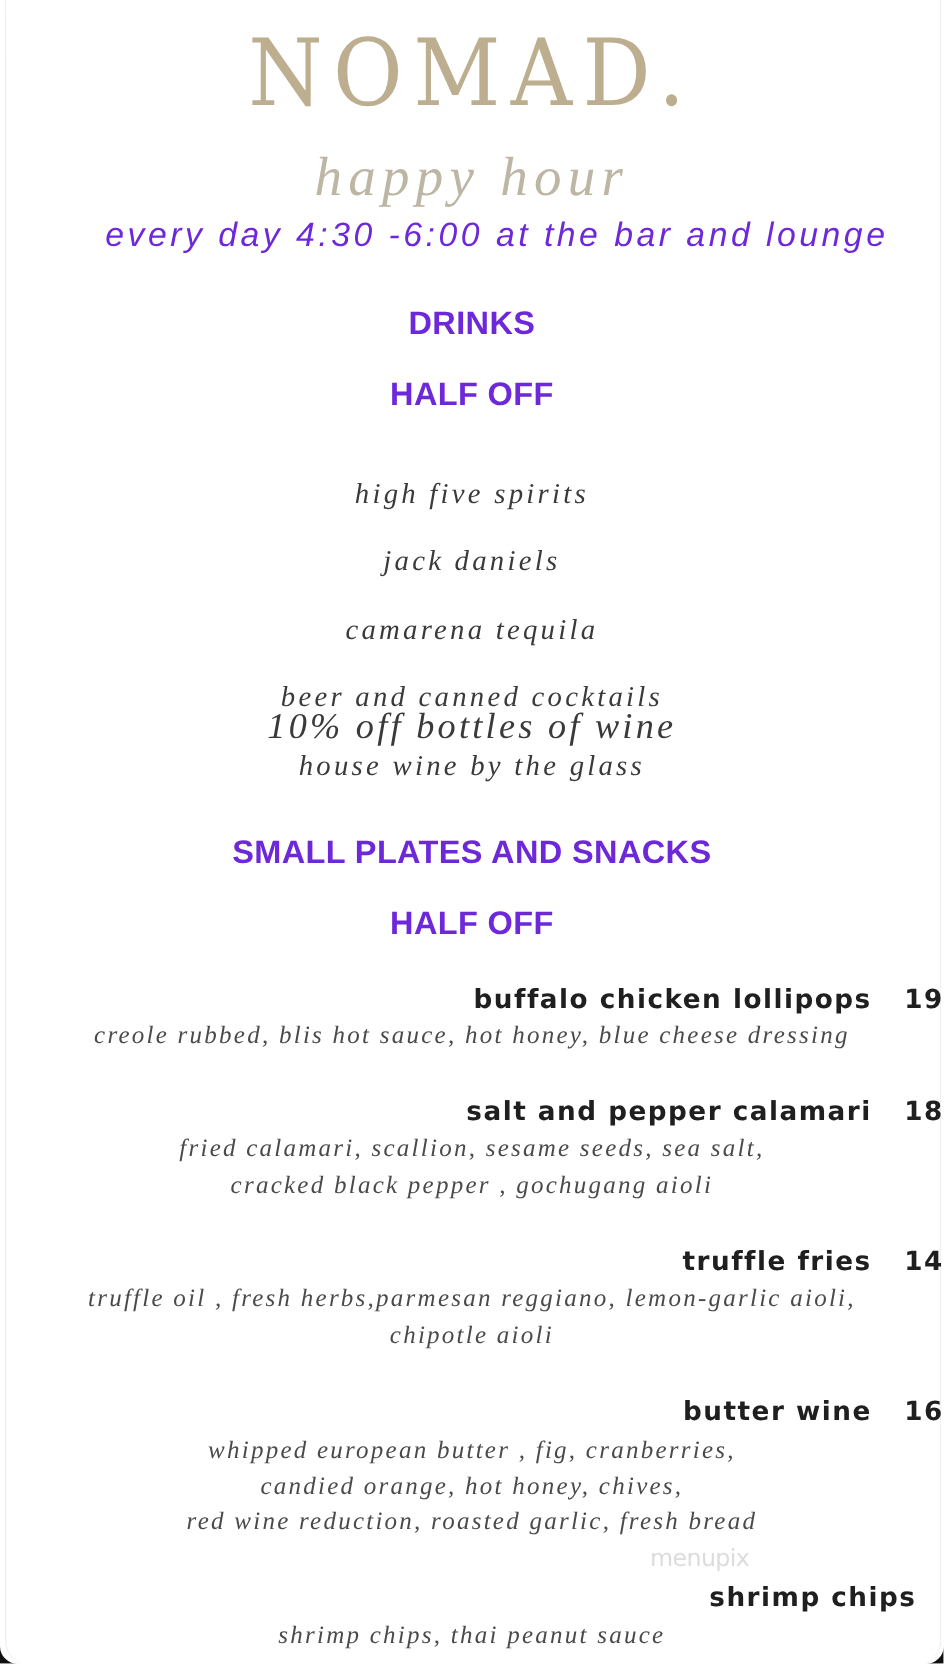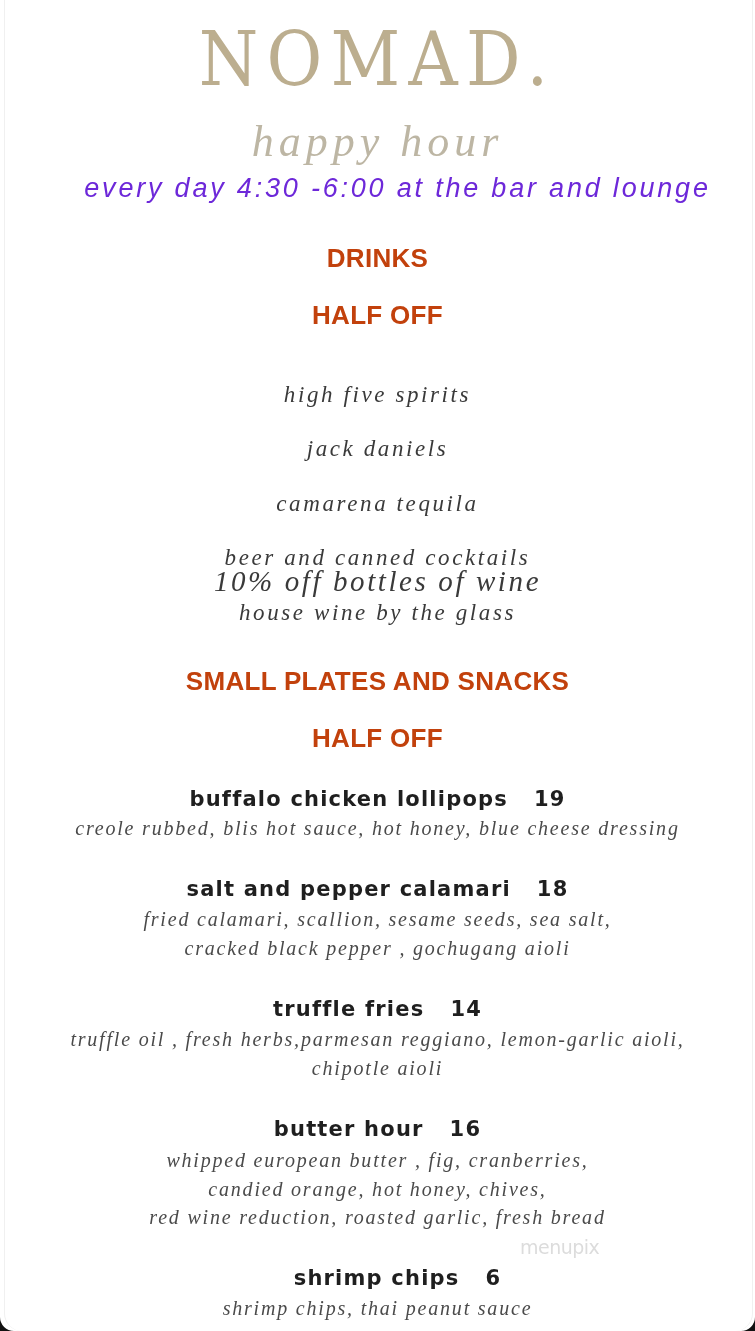--- a/index.html
+++ b/index.html
@@ -65,21 +65,21 @@
       font-size: 27px;
       letter-spacing: 2.8px;
       color: #6d28d9;
       line-height: 36px;
       padding-left: 20px;
     }
     .heading {
       font-family: "Liberation Sans", sans-serif;
       font-weight: bold;
       font-size: 26px;
-      color: #c2410c;
+      color: #6d28d9;
       line-height: 34px;
       letter-spacing: 0.3px;
     }
     .drink-list {
       top: 358px;
       font-family: "Liberation Serif", serif;
       font-style: italic;
       font-size: 23px;
       letter-spacing: 2.6px;
       color: #3a3a3a;
@@ -95,20 +95,21 @@
       color: #3a3a3a;
       line-height: 34px;
     }
     .item-title {
       font-family: "DejaVu Sans", sans-serif;
       font-weight: bold;
       font-size: 21px;
       letter-spacing: 1.2px;
       color: #1f1f1f;
       line-height: 30px;
+      text-align: right;
     }
     .item-title .price {
       margin-left: 26px;
     }
     .item-desc {
       font-family: "Liberation Serif", serif;
       font-style: italic;
       font-size: 20px;
       letter-spacing: 1.8px;
       color: #4a4a4a;
@@ -167,21 +168,21 @@
 
 <div class="abs item-title" style="top:994px;">
   <span>truffle fries</span><span class="price">14</span>
 </div>
 <div class="abs item-desc" style="top:1025px;">
   <div>truffle oil , fresh herbs,parmesan reggiano, lemon-garlic aioli,</div>
   <div>chipotle aioli</div>
 </div>
 
 <div class="abs item-title" style="top:1114px;">
-  <span>butter hour</span><span class="price">16</span>
+  <span>butter wine</span><span class="price">16</span>
 </div>
 <div class="abs item-desc" style="top:1146px;">
   <div>whipped european butter , fig, cranberries,</div>
   <div>candied orange, hot honey, chives,</div>
   <div>red wine reduction, roasted garlic, fresh bread</div>
 </div>
 
 <div class="watermark">menupix</div>
 
 <div class="abs item-title" style="top:1263px;padding-left:20px;">

